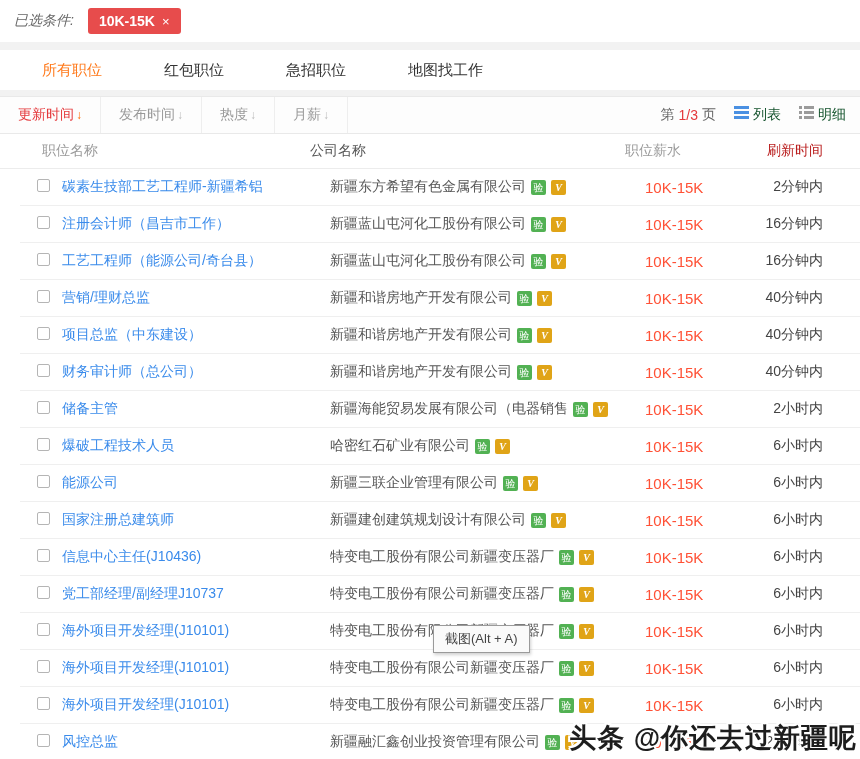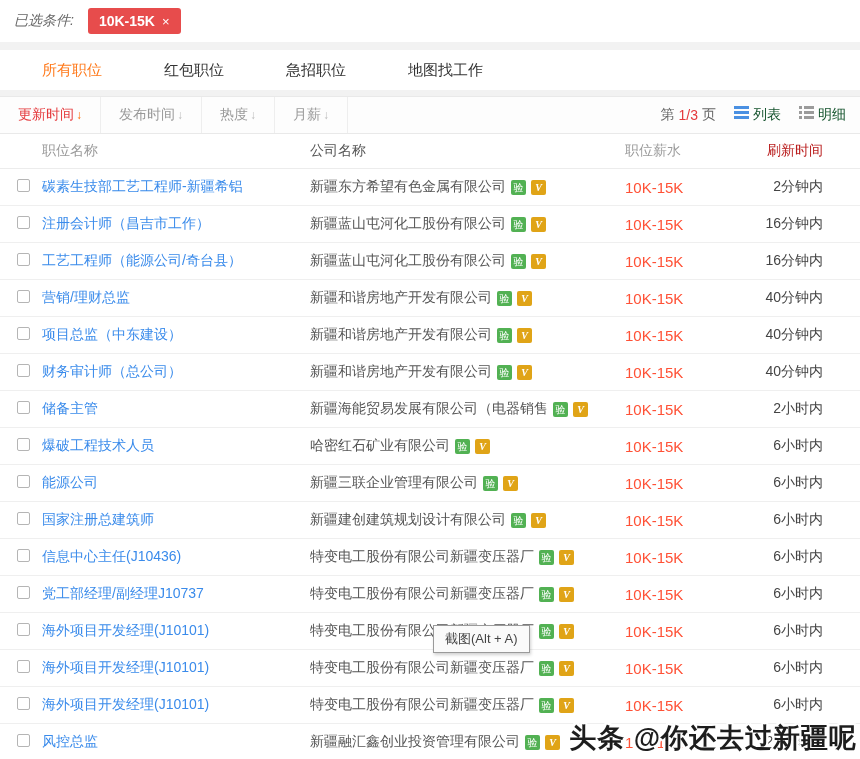--- a/index.html
+++ b/index.html
@@ -83,21 +83,21 @@
   .thead, .trow {
     display: grid;
     grid-template-columns: 42px 268px 315px 120px 1fr;
     align-items: center;
   }
   .thead {
     height: 35px;
     color: #9a9a9a;
     border-bottom: 1px solid #ececec;
   }
-  .trow { height: 37px; border-bottom: 1px solid #efefef; background: #fff; }
+  .trow { height: 37px; border-bottom: 1px solid #efefef; background: #fff; margin-left: 20px; }
   .c-time { text-align: right; padding-right: 37px; color: #444; }
   .c-check { padding-left: 17px; }
   .checkbox {
     width: 13px; height: 13px;
     border: 1px solid #b5b5b5;
     border-radius: 2px;
     background: #fff;
     display: inline-block;
     cursor: pointer;
   }

